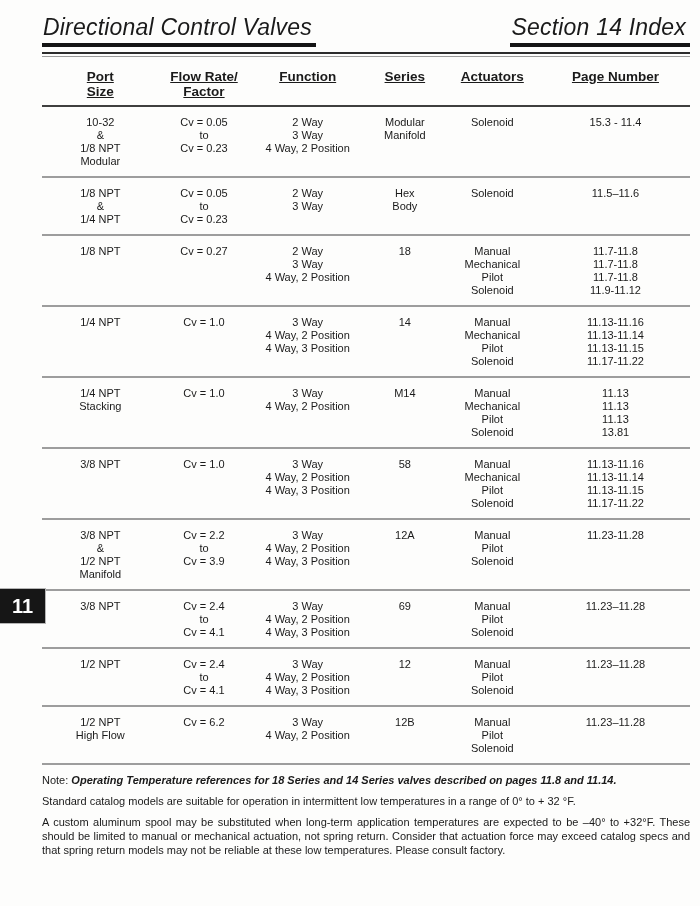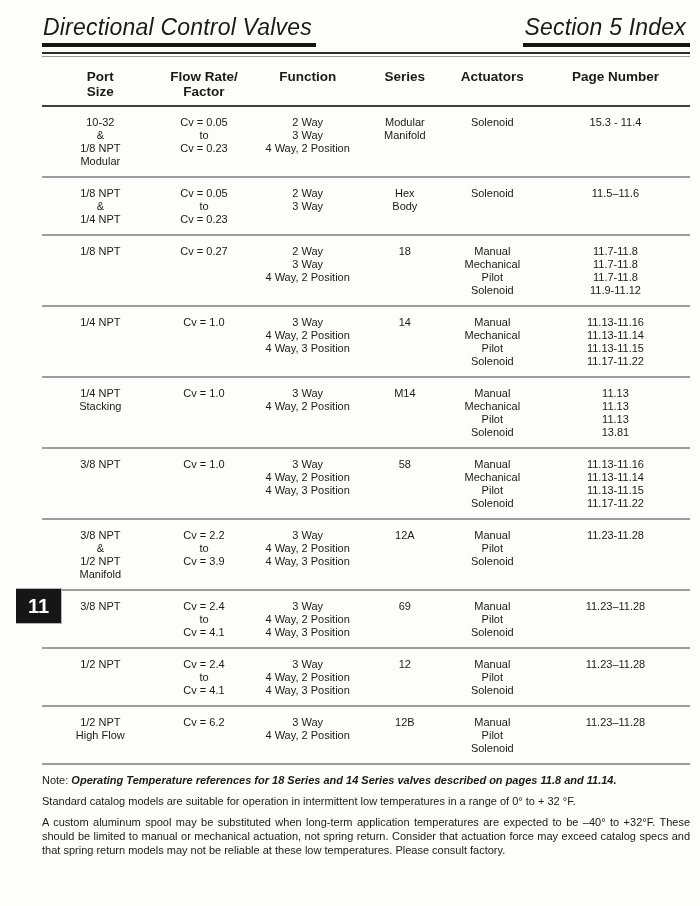--- a/index.html
+++ b/index.html
@@ -15,50 +15,50 @@
   .doc-title{
     font-size:23px;font-weight:normal;font-style:italic;letter-spacing:.2px;
     padding:0 4px 2px 1px;border-bottom:4px solid #141414;white-space:nowrap;
   }
   .head-rule{margin-top:5px;height:2px;border-top:2px solid #2c2c2c;border-bottom:1px solid #9b9b9b;}
 
   
   table.idx{width:100%;border-collapse:collapse;table-layout:fixed;margin-top:12px;}
   table.idx th{
     font-size:13.5px;line-height:15px;font-weight:bold;text-align:center;
-    vertical-align:top;padding:0 2px 6px;border-bottom:2px solid #3f3f3f;
+    vertical-align:top;padding:0 2px 6px;border-bottom:2px solid #3f3f3f;text-decoration:underline;
   }
   table.idx td{
     font-size:11px;line-height:13px;text-align:center;vertical-align:top;
     padding:9px 2px 8px;border-bottom:2px solid #9d9d9d;
   }
   table.idx td div, table.idx th div{white-space:nowrap;}
 
   
   .notes{margin-top:8px;font-size:11px;line-height:14px;}
   .note-line{margin:0 0 7px;}
   .note-line .em{font-weight:bold;font-style:italic;}
   .notes p{margin:0 0 7px;text-align:justify;}
 
   
   .side-tab{
-    position:absolute;left:16px;top:588px;width:46px;height:36px;
+    position:absolute;left:0;top:588px;width:46px;height:36px;
     background:#161616;border:1px solid #b5b5b5;border-left:none;box-sizing:border-box;
     color:#fff;font-size:20px;font-weight:bold;
     display:flex;align-items:center;justify-content:center;
   }
 </style>
 </head>
 <body>
 
 <div class="page">
 
   <div class="masthead">
     <div class="doc-title">Directional Control Valves</div>
-    <div class="doc-title">Section 5 Index</div>
+    <div class="doc-title">Section 14 Index</div>
   </div>
   <div class="head-rule"></div>
 
   <table class="idx">
     <colgroup>
       <col style="width:18%">
         <col style="width:14%">
         <col style="width:18%">
       <col style="width:12%">
         <col style="width:15%">

